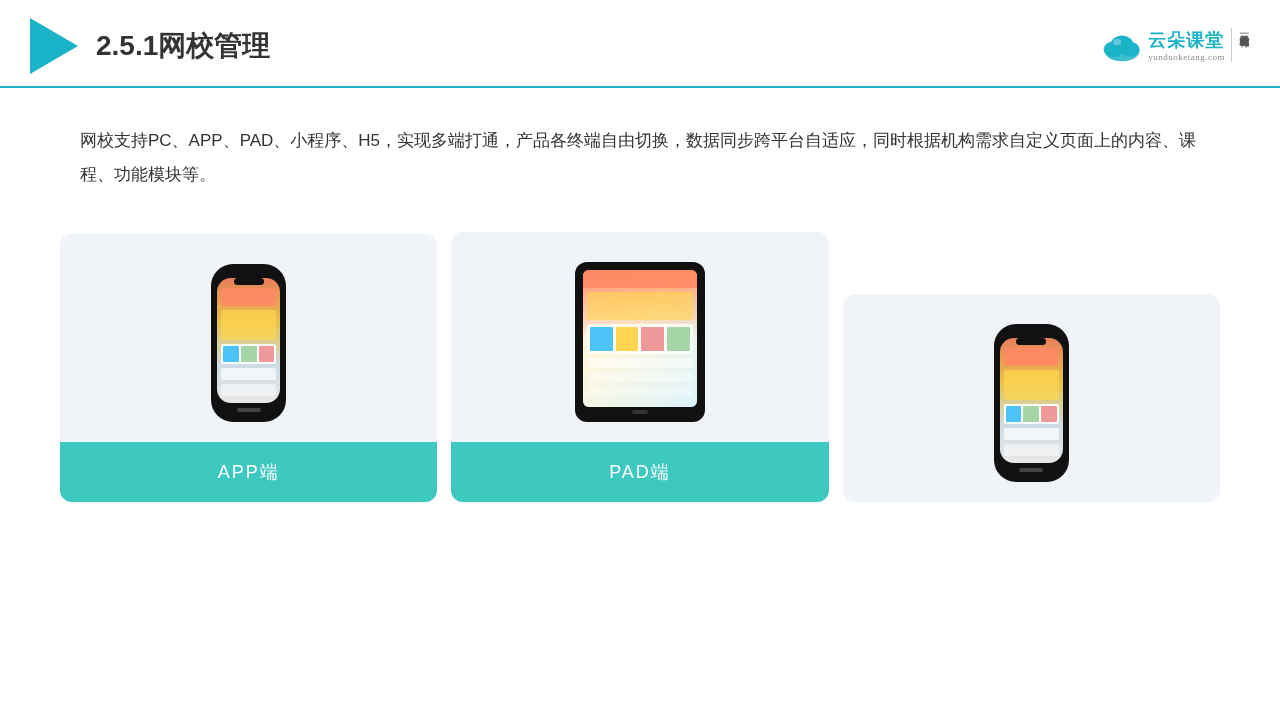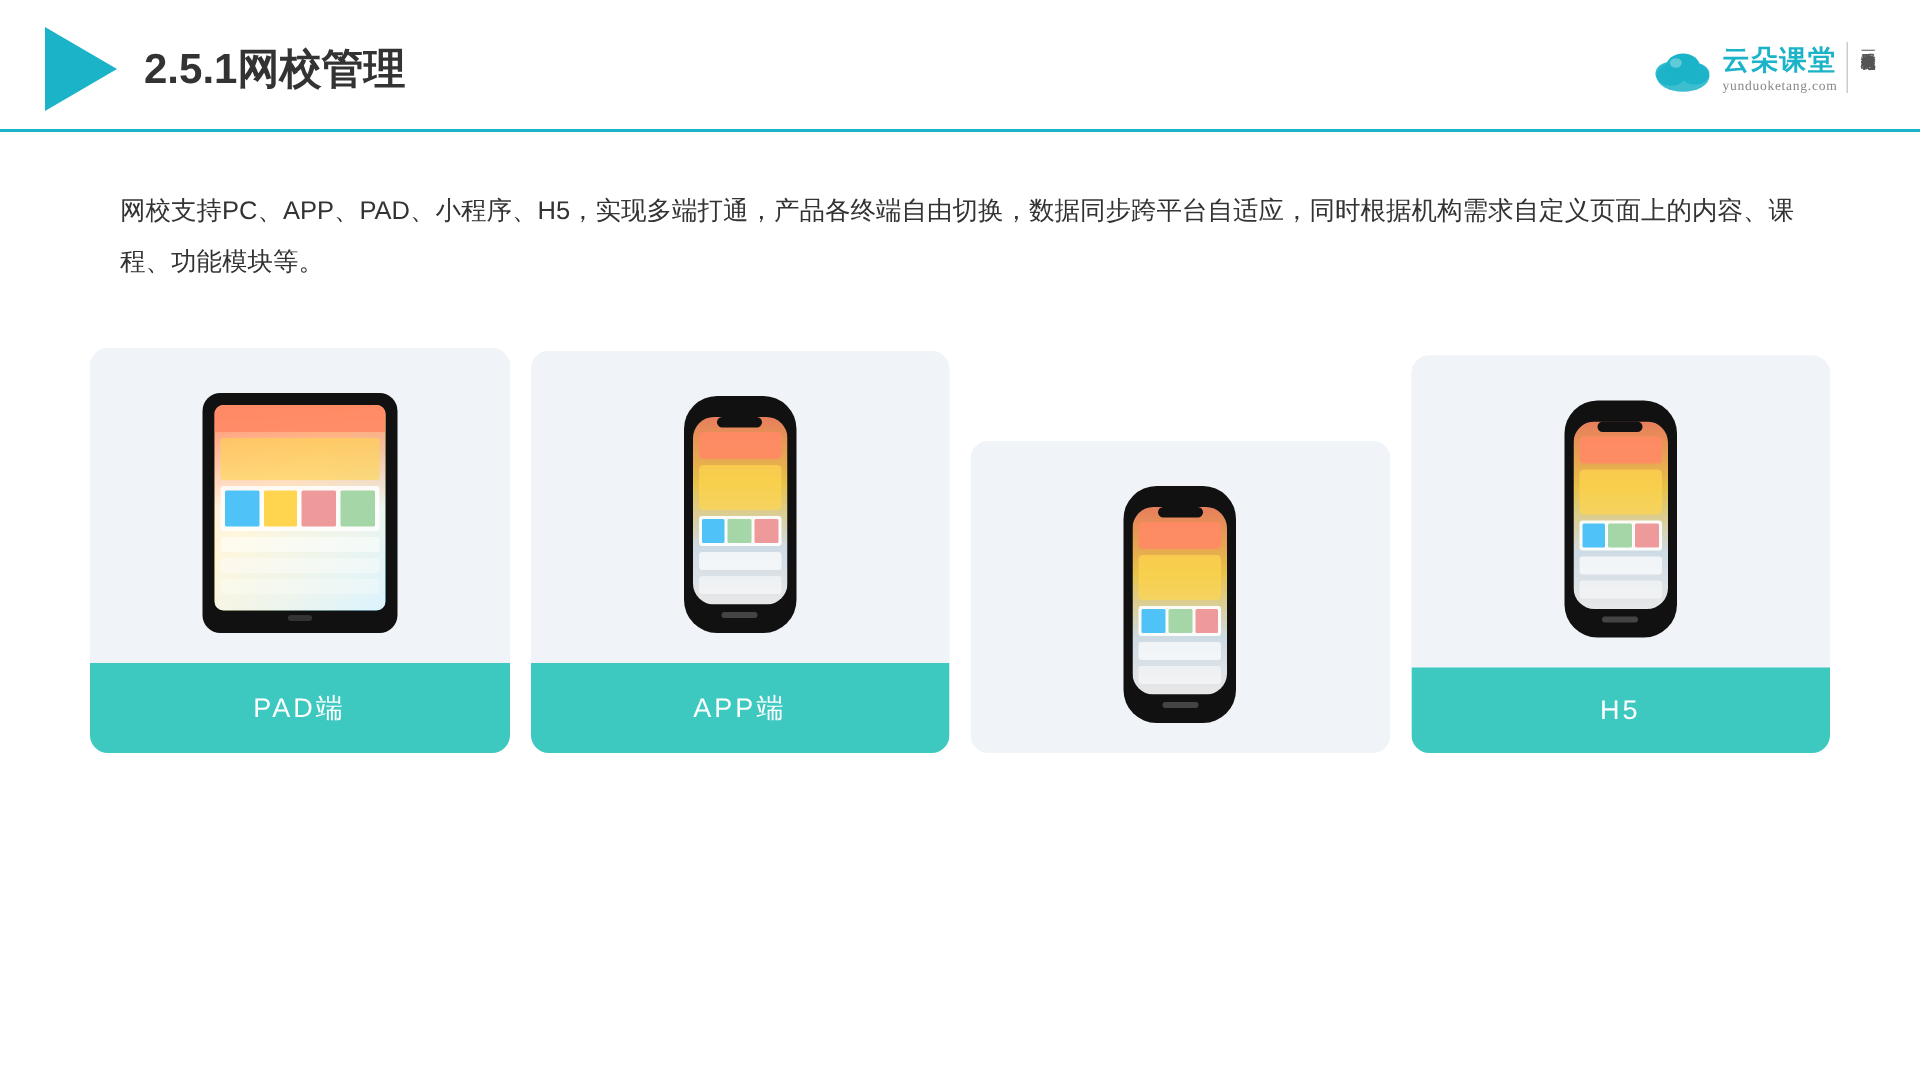--- a/index.html
+++ b/index.html
@@ -292,20 +292,43 @@
     </div>
   </div>
 </header>
 
 <div class="description">
   <p>网校支持PC、APP、PAD、小程序、H5，实现多端打通，产品各终端自由切换，数据同步跨平台自适应，同时根据机构需求自定义页面上的内容、课程、功能模块等。</p>
 </div>
 
 <div class="cards-area">
 
+
+  <div class="device-card">
+    <div class="device-image-area">
+      <div class="app-phone" style="width:75px; height:158px;">
+        <div class="app-phone-notch"></div>
+        <div class="app-phone-screen" style="width:63px; height:128px;">
+          <div class="app-phone-screen-bg"></div>
+
+          <div style="position:absolute;top:10px;left:4px;right:4px;height:18px;background:rgba(255,138,101,0.9);border-radius:3px;"></div>
+          <div style="position:absolute;top:32px;left:4px;right:4px;height:30px;background:rgba(255,213,79,0.7);border-radius:3px;"></div>
+          <div style="position:absolute;top:66px;left:4px;right:4px;height:20px;background:rgba(255,255,255,0.9);border-radius:2px;display:flex;gap:2px;padding:2px;">
+            <div style="flex:1;background:#4fc3f7;border-radius:1px;"></div>
+            <div style="flex:1;background:#a5d6a7;border-radius:1px;"></div>
+            <div style="flex:1;background:#ef9a9a;border-radius:1px;"></div>
+          </div>
+          <div style="position:absolute;top:90px;left:4px;right:4px;height:12px;background:rgba(255,255,255,0.7);border-radius:2px;"></div>
+          <div style="position:absolute;top:106px;left:4px;right:4px;height:12px;background:rgba(255,255,255,0.5);border-radius:2px;"></div>
+        </div>
+        <div class="app-phone-bottom-bar"></div>
+      </div>
+    </div>
+    <div class="card-label">APP端</div>
+  </div>
 
   <div class="device-card">
     <div class="device-image-area">
       <div class="tablet-shape" style="width:130px;height:160px;">
         <div class="tablet-screen" style="width:114px;height:138px;">
           <div class="tablet-screen-content"></div>
 
           <div style="position:absolute;top:0;left:0;right:0;height:18px;background:rgba(255,138,101,0.9);border-radius:4px 4px 0 0;"></div>
           <div style="position:absolute;top:22px;left:4px;right:4px;height:28px;background:rgba(255,213,79,0.6);border-radius:2px;"></div>
           <div style="position:absolute;top:54px;left:4px;right:4px;height:30px;background:rgba(255,255,255,0.8);border-radius:2px;display:flex;gap:3px;padding:3px;">
@@ -315,43 +338,20 @@
             <div style="flex:1;background:#a5d6a7;border-radius:1px;"></div>
           </div>
           <div style="position:absolute;top:88px;left:4px;right:4px;height:10px;background:rgba(255,255,255,0.5);border-radius:2px;"></div>
           <div style="position:absolute;top:102px;left:4px;right:4px;height:10px;background:rgba(255,255,255,0.4);border-radius:2px;"></div>
           <div style="position:absolute;top:116px;left:4px;right:4px;height:10px;background:rgba(255,255,255,0.3);border-radius:2px;"></div>
         </div>
         <div class="tablet-home"></div>
       </div>
     </div>
     <div class="card-label">PAD端</div>
-  </div>
-
-  <div class="device-card">
-    <div class="device-image-area">
-      <div class="app-phone" style="width:75px; height:158px;">
-        <div class="app-phone-notch"></div>
-        <div class="app-phone-screen" style="width:63px; height:128px;">
-          <div class="app-phone-screen-bg"></div>
-
-          <div style="position:absolute;top:10px;left:4px;right:4px;height:18px;background:rgba(255,138,101,0.9);border-radius:3px;"></div>
-          <div style="position:absolute;top:32px;left:4px;right:4px;height:30px;background:rgba(255,213,79,0.7);border-radius:3px;"></div>
-          <div style="position:absolute;top:66px;left:4px;right:4px;height:20px;background:rgba(255,255,255,0.9);border-radius:2px;display:flex;gap:2px;padding:2px;">
-            <div style="flex:1;background:#4fc3f7;border-radius:1px;"></div>
-            <div style="flex:1;background:#a5d6a7;border-radius:1px;"></div>
-            <div style="flex:1;background:#ef9a9a;border-radius:1px;"></div>
-          </div>
-          <div style="position:absolute;top:90px;left:4px;right:4px;height:12px;background:rgba(255,255,255,0.7);border-radius:2px;"></div>
-          <div style="position:absolute;top:106px;left:4px;right:4px;height:12px;background:rgba(255,255,255,0.5);border-radius:2px;"></div>
-        </div>
-        <div class="app-phone-bottom-bar"></div>
-      </div>
-    </div>
-    <div class="card-label">APP端</div>
   </div>
 
   <div class="device-card">
     <div class="device-image-area">
       <div class="app-phone" style="width:75px; height:158px;">
         <div class="app-phone-notch"></div>
         <div class="app-phone-screen" style="width:63px; height:128px;">
           <div class="app-phone-screen-bg"></div>
           <div style="position:absolute;top:10px;left:4px;right:4px;height:18px;background:rgba(255,138,101,0.9);border-radius:3px;"></div>
           <div style="position:absolute;top:32px;left:4px;right:4px;height:30px;background:rgba(255,213,79,0.7);border-radius:3px;"></div>
@@ -361,35 +361,14 @@
             <div style="flex:1;background:#ef9a9a;border-radius:1px;"></div>
           </div>
           <div style="position:absolute;top:90px;left:4px;right:4px;height:12px;background:rgba(255,255,255,0.7);border-radius:2px;"></div>
           <div style="position:absolute;top:106px;left:4px;right:4px;height:12px;background:rgba(255,255,255,0.5);border-radius:2px;"></div>
         </div>
         <div class="app-phone-bottom-bar"></div>
       </div>
     </div>
   </div>
 
-  <div class="device-card">
-    <div class="device-image-area">
-      <div class="app-phone" style="width:75px; height:158px;">
-        <div class="app-phone-notch"></div>
-        <div class="app-phone-screen" style="width:63px; height:128px;">
-          <div class="app-phone-screen-bg"></div>
-          <div style="position:absolute;top:10px;left:4px;right:4px;height:18px;background:rgba(255,138,101,0.9);border-radius:3px;"></div>
-          <div style="position:absolute;top:32px;left:4px;right:4px;height:30px;background:rgba(255,213,79,0.7);border-radius:3px;"></div>
-          <div style="position:absolute;top:66px;left:4px;right:4px;height:20px;background:rgba(255,255,255,0.9);border-radius:2px;display:flex;gap:2px;padding:2px;">
-            <div style="flex:1;background:#4fc3f7;border-radius:1px;"></div>
-            <div style="flex:1;background:#a5d6a7;border-radius:1px;"></div>
-            <div style="flex:1;background:#ef9a9a;border-radius:1px;"></div>
-          </div>
-          <div style="position:absolute;top:90px;left:4px;right:4px;height:12px;background:rgba(255,255,255,0.7);border-radius:2px;"></div>
-          <div style="position:absolute;top:106px;left:4px;right:4px;height:12px;background:rgba(255,255,255,0.5);border-radius:2px;"></div>
-        </div>
-        <div class="app-phone-bottom-bar"></div>
-      </div>
-    </div>
-    <div class="card-label">H5</div>
-  </div>
 
 </div>
 
 </body></html>

